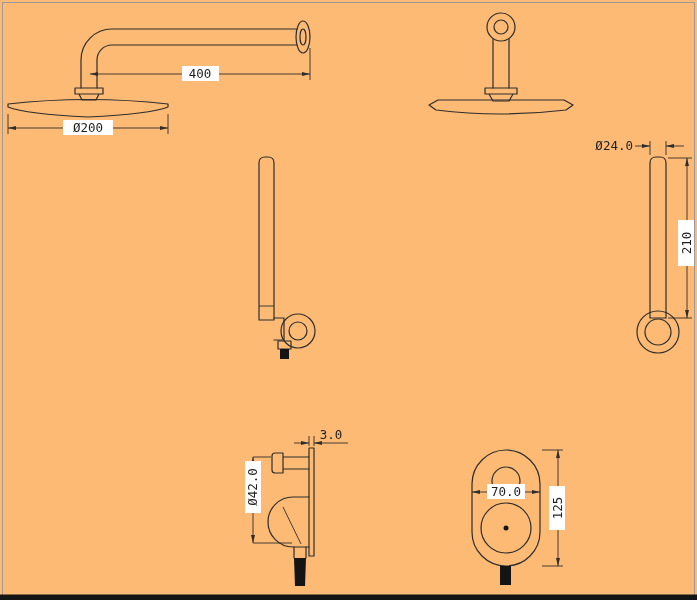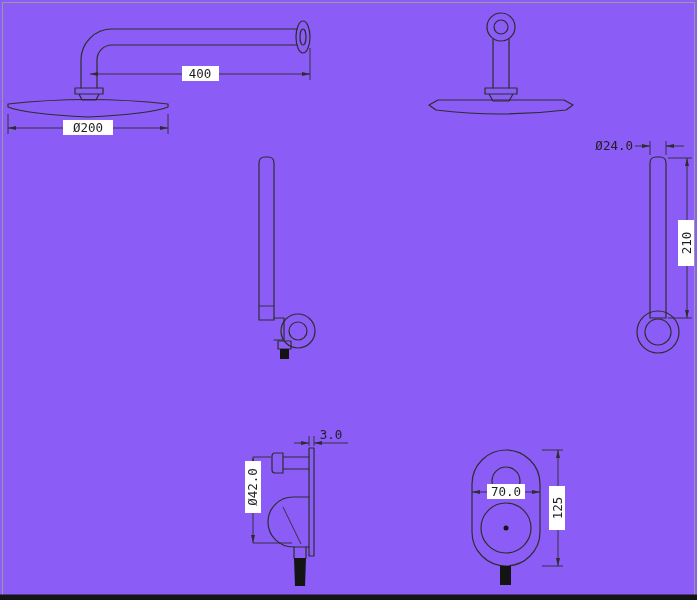--- a/index.html
+++ b/index.html
@@ -1,16 +1,16 @@
 <!DOCTYPE html>
 <html><head>
 <meta charset="utf-8">
 <style>
   html,body{margin:0;padding:0;background:#ffffff;}
-  .sheet{position:relative;width:697px;height:600px;background:#8b5cf6;overflow:hidden;}
+  .sheet{position:relative;width:697px;height:600px;background:#fdba74;overflow:hidden;}
   svg{display:block;}
   .outline{fill:none;stroke:#2d2d2d;stroke-width:1.2;stroke-linejoin:round;stroke-linecap:round;}
   .thin{fill:none;stroke:#2d2d2d;stroke-width:0.9;}
   .dim{fill:none;stroke:#2d2d2d;stroke-width:0.9;}
   .fillblack{fill:#141414;stroke:none;}
   .mask{fill:#ffffff;stroke:none;}
   .dimtext{font-family:"DejaVu Sans Mono","Liberation Mono",monospace;font-size:12.5px;fill:#1f1f1f;}
 </style>
 </head>
 <body>

